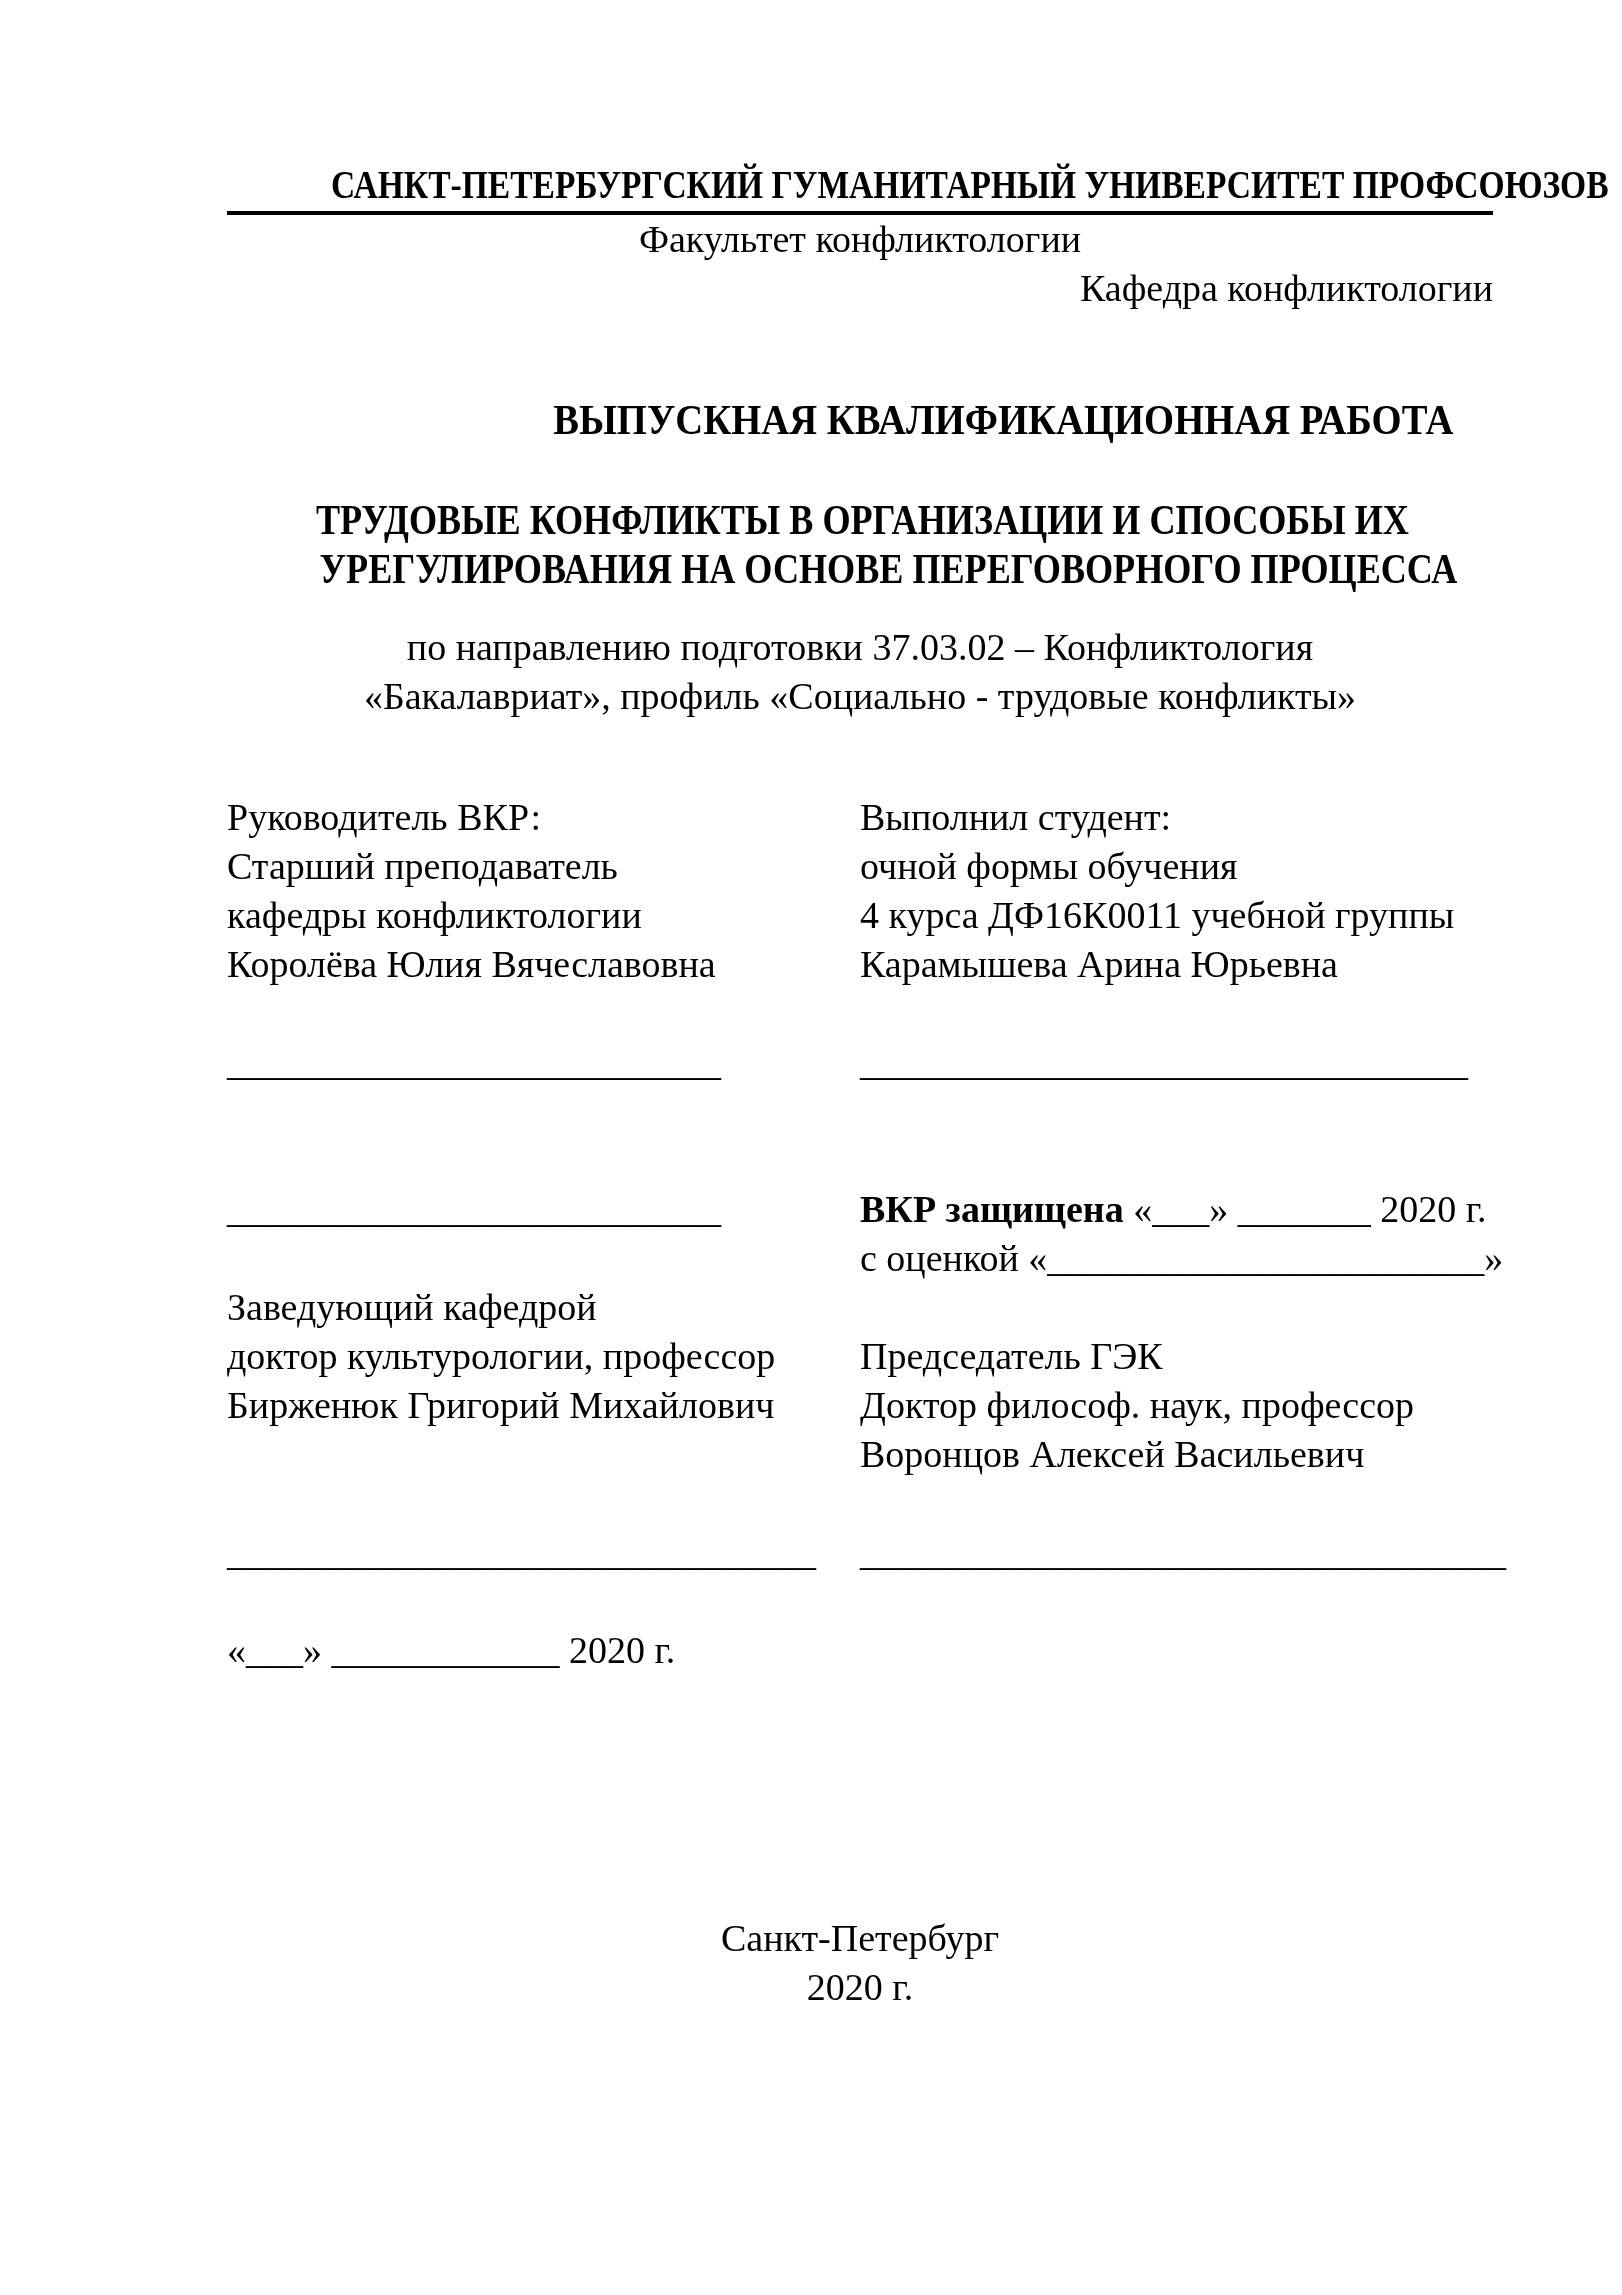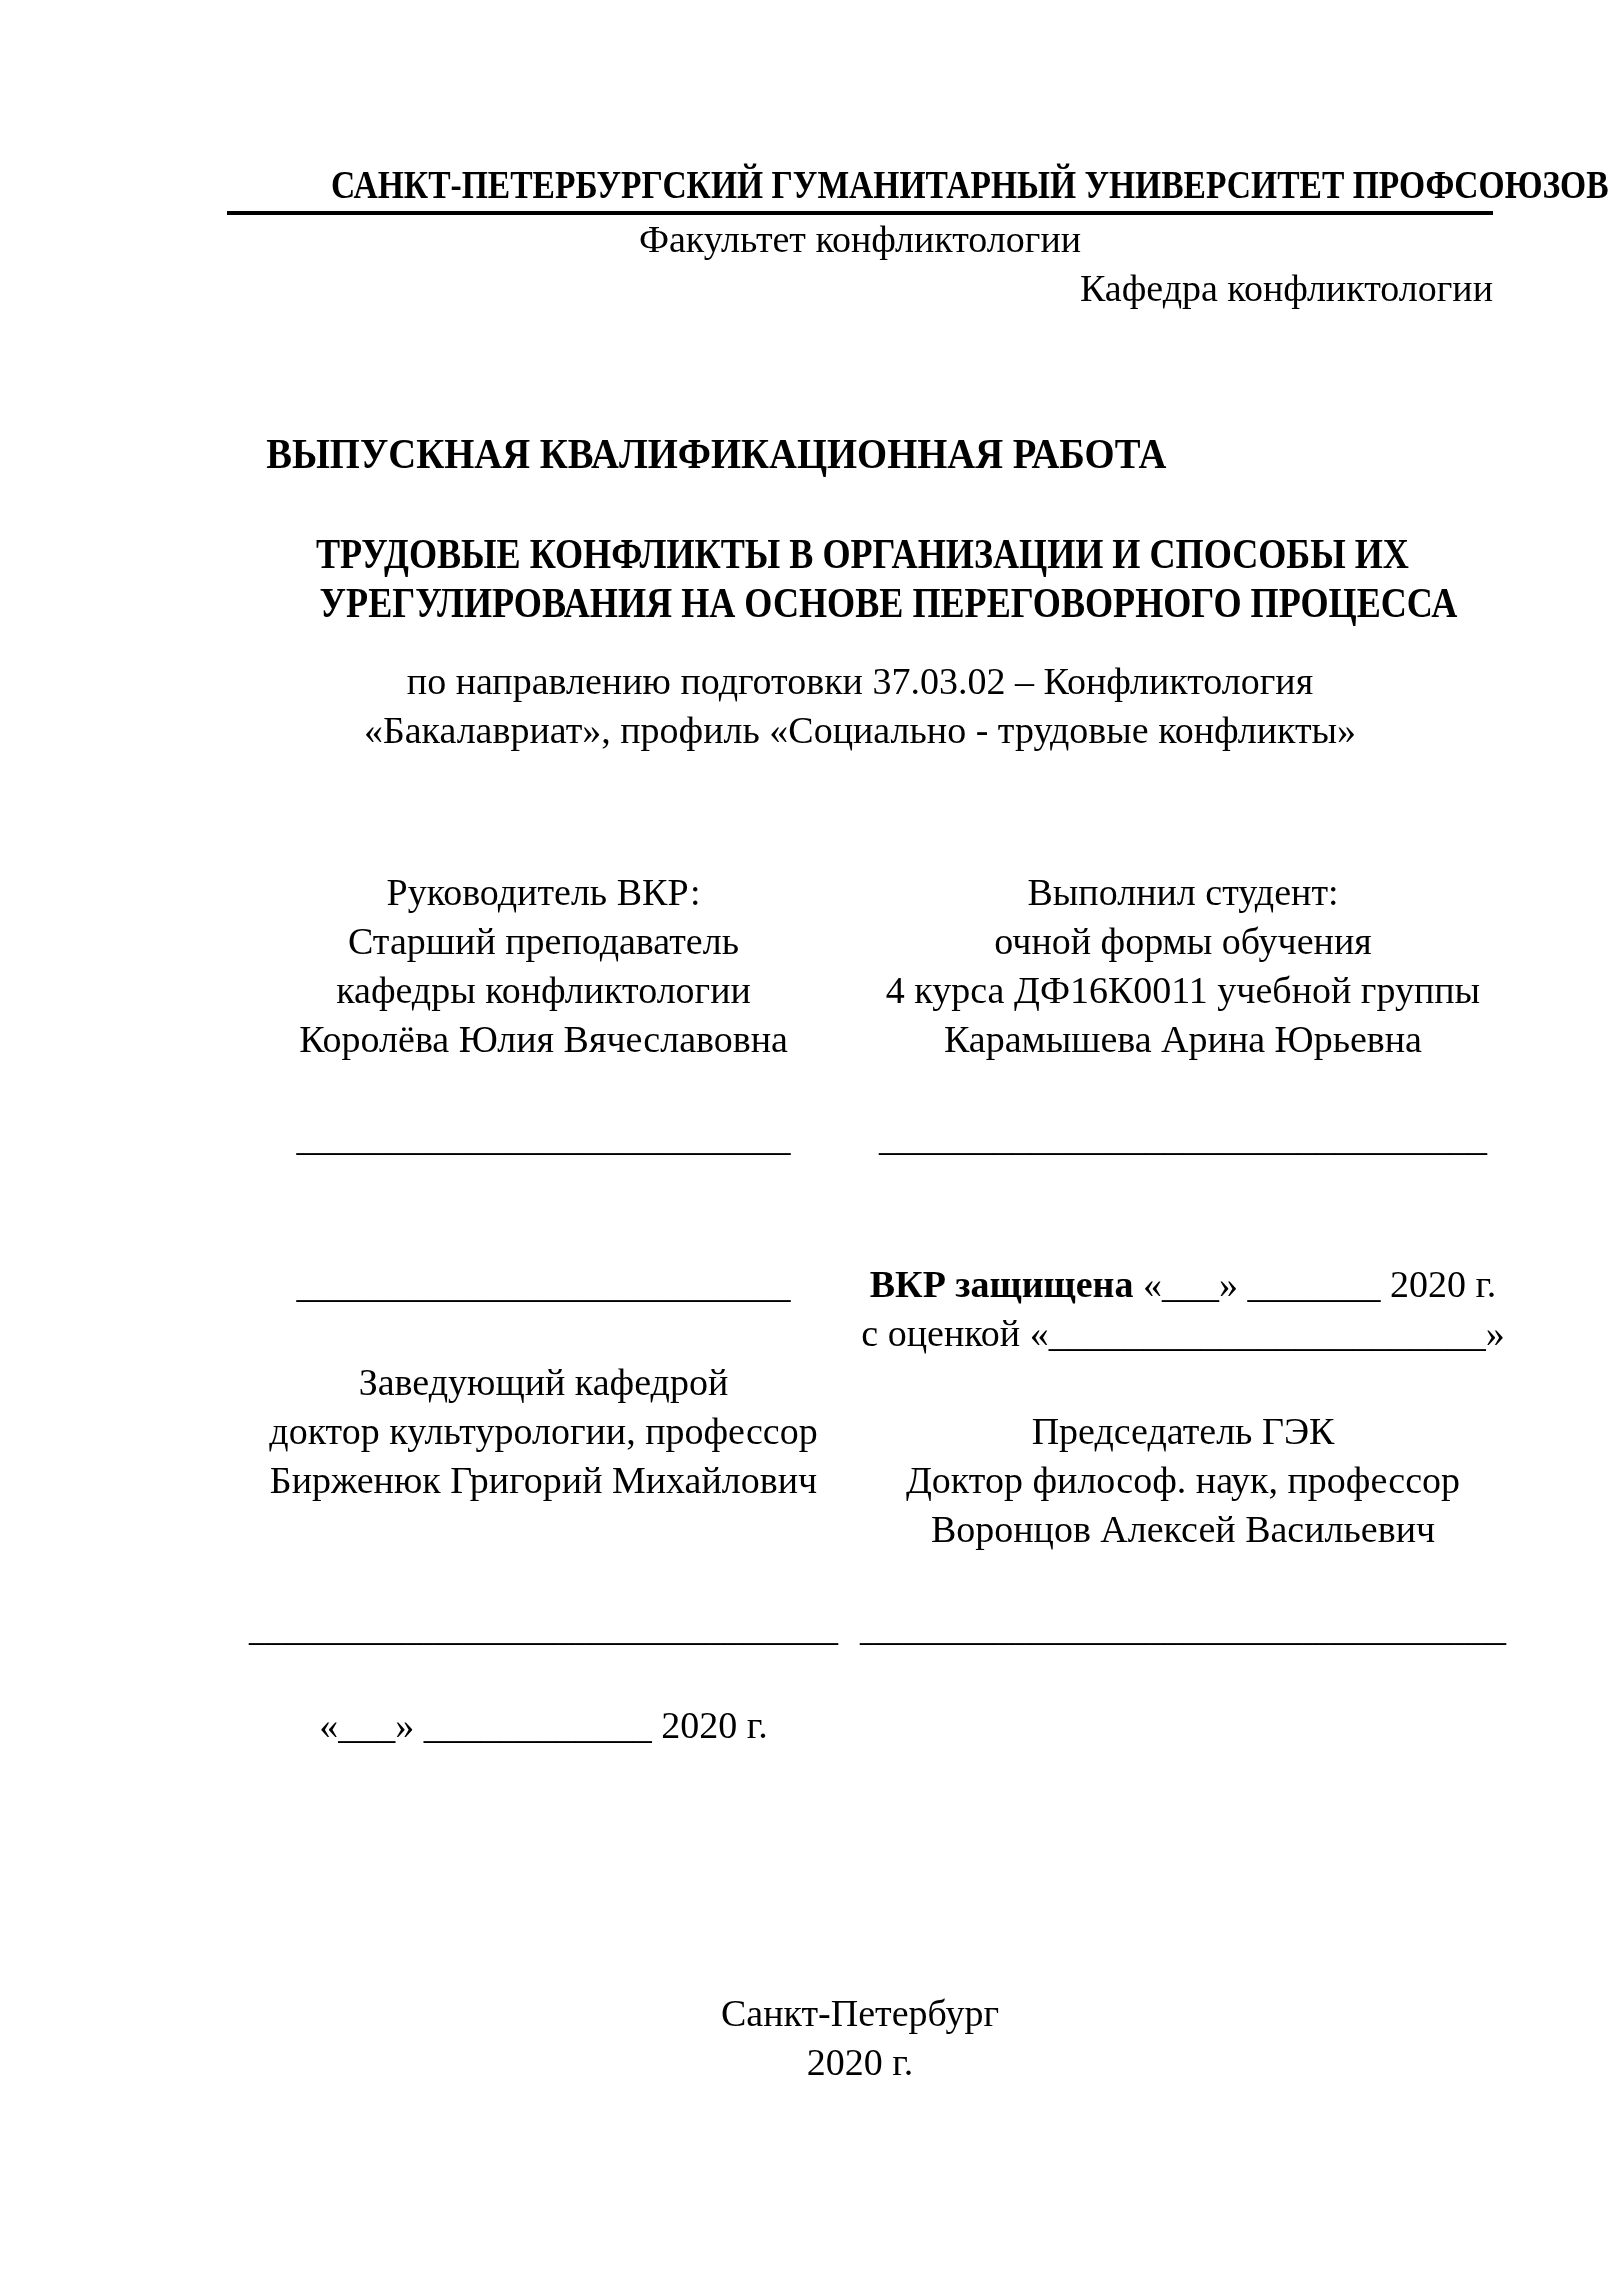--- a/index.html
+++ b/index.html
@@ -32,22 +32,22 @@
   }
   .condense-slight {
     display: inline-block;
     transform: scaleX(0.92);
     transform-origin: center;
     white-space: nowrap;
   }
   .center { text-align: center; }
   .right  { text-align: right; }
   .work-type {
-    margin-top: 117px;
-    text-align: left;
+    margin-top: 83px;
+    text-align: right;
     font-weight: bold;
     font-size: 42px;
     line-height: 49px;
     white-space: nowrap;
   }
   .main-title {
     margin-top: 51px;
     text-align: center;
     font-weight: bold;
     font-size: 42px;
@@ -55,22 +55,21 @@
   }
   .main-title > div { white-space: nowrap; text-align: right; }
   .program {
     margin-top: 29px;
     text-align: center;
   }
   .grid {
     display: grid;
     grid-template-columns: 633px 1fr;
     grid-auto-rows: 49px;
-    margin-top: 113px;
-    text-align: center;
+    margin-top: 72px;
   }
   .cell { white-space: nowrap; }
   .b { font-weight: bold; }
   .footer {
     margin-top: 239px;
     text-align: center;
   }
 </style>
 </head>
 <body>

